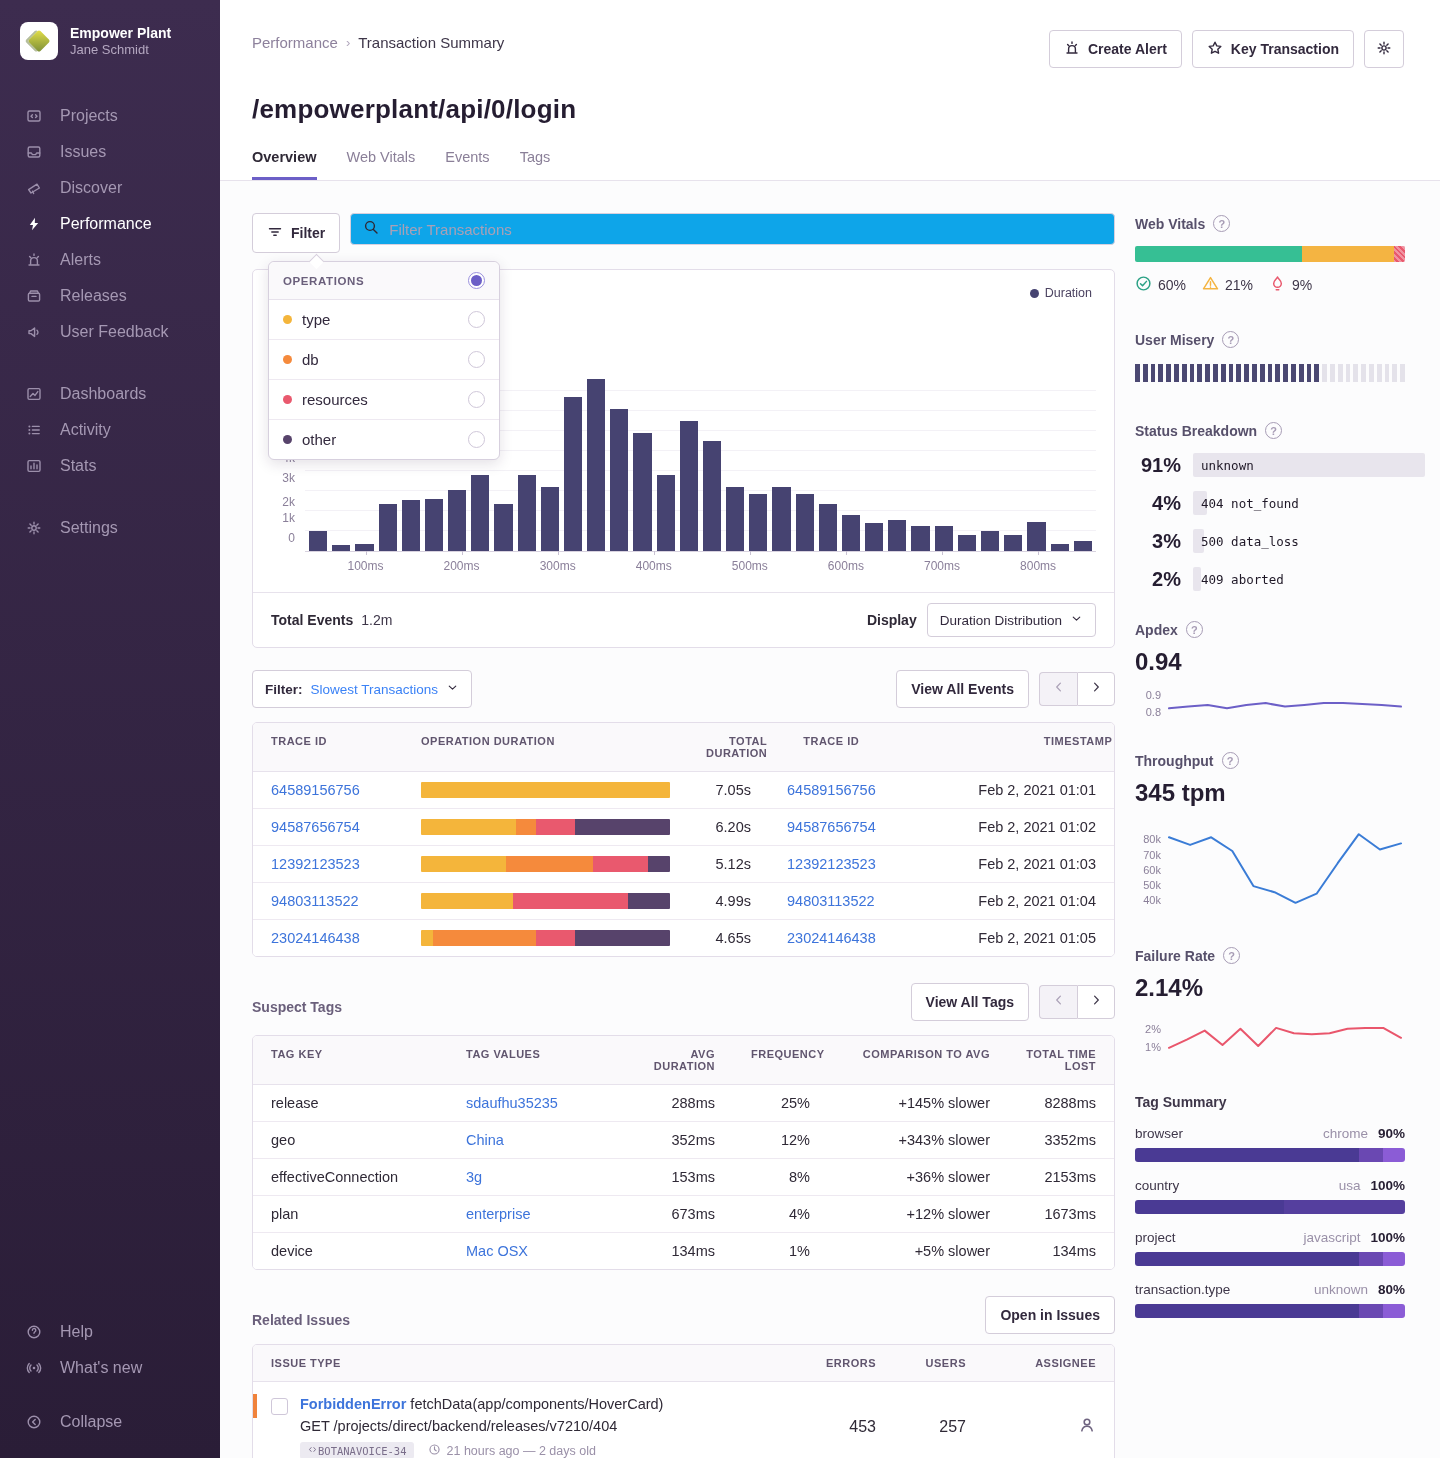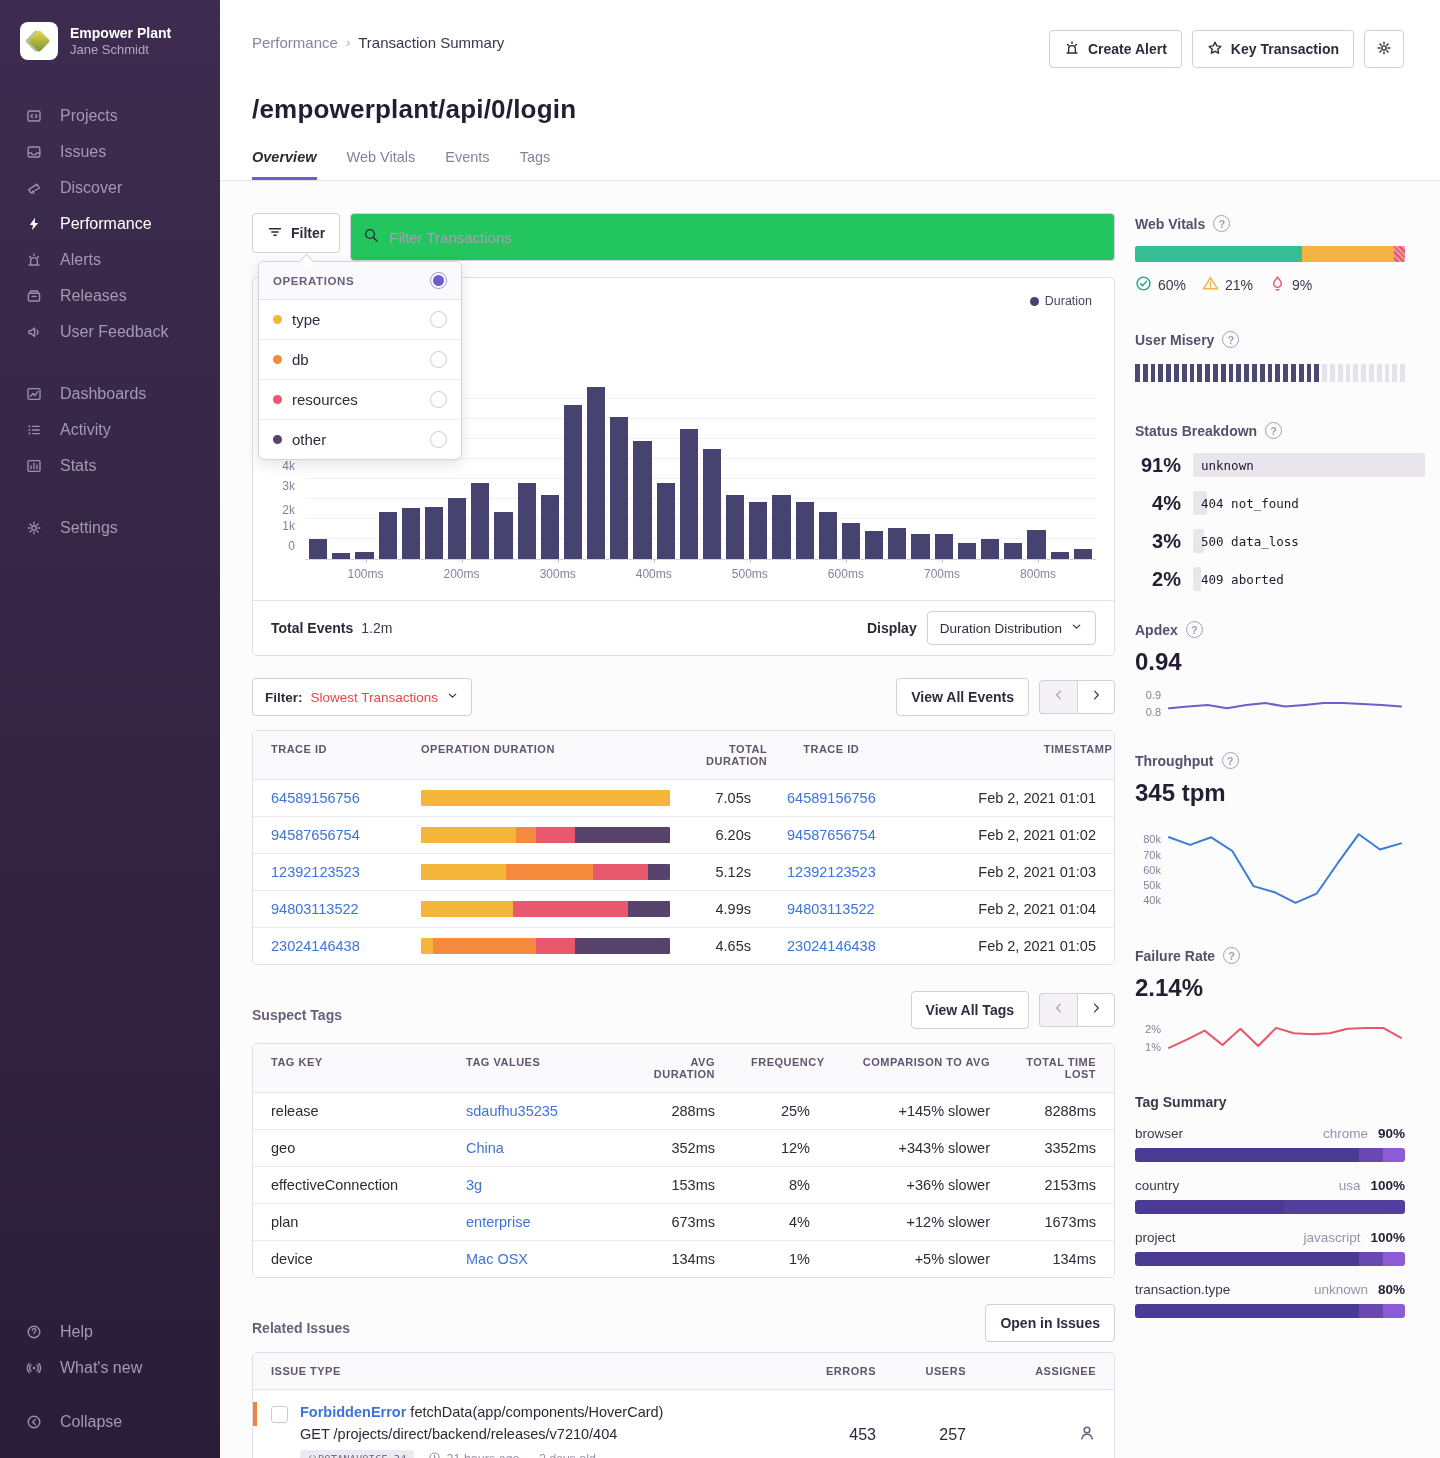--- a/index.html
+++ b/index.html
@@ -28,35 +28,35 @@
   .head-row { display:flex; align-items:flex-start; justify-content:space-between; }
   .breadcrumb { font-size:15px; color:#8d819c; display:flex; align-items:center; gap:8px; padding-top:4px; }
   .breadcrumb .crumb-cur { color:#3e3649; }
   .breadcrumb .sep { color:#b0a6bc; font-size:13px; }
   .head-actions { display:flex; gap:10px; }
   .btn { display:inline-flex; align-items:center; gap:8px; background:#fff; border:1px solid #d4cdda; border-radius:4px; padding:0 14px; height:38px; font-size:14px; font-weight:bold; color:#32293d; cursor:pointer; font-family:inherit; }
   .btn.icon-only { width:40px; justify-content:center; padding:0; }
   .page-title { font-size:26px; font-weight:bold; color:#251d31; margin-top:26px; letter-spacing:.2px; }
   .tabs { display:flex; gap:30px; margin-top:24px; }
   .tab { font-size:14.5px; color:#8a7f98; padding-bottom:12px; border-bottom:3px solid transparent; cursor:pointer; }
-  .tab.active { color:#2f2936; font-weight:bold; border-bottom-color:#6C5FC7;font-style:italic; }
+  .tab.active { color:#2f2936; font-weight:bold; border-bottom-color:#6C5FC7; }
 
   .body-wrap { display:flex; gap:20px; padding:32px 35px 24px 32px; }
   .main-col { width:863px; flex:none; position:relative; }
   .rail { flex:1; min-width:0; padding-top:2px; }
 
   
   .filter-row { display:flex; gap:10px; position:relative; }
   .filter-btn { height:40px; }
-  .search-box { flex:1; display:flex; align-items:center; gap:10px; border:1px solid #d7d0de; border-radius:4px; background:#22c55e; height:48px; padding:0 12px; }
+  .search-box { flex:1; display:flex; align-items:center; gap:10px; border:1px solid #d7d0de; border-radius:4px; background:#0ea5e9; height:32px; padding:0 12px; }
   .search-box input { border:none; outline:none; flex:1; font-size:15px; color:#3e3649; font-family:inherit; background:transparent; }
   .search-box input::placeholder { color:#aaa0b6; }
 
   
-  .dropdown { position:absolute; top:48px; left:6px; width:204px; background:#fff; border:1px solid #d7d0de; border-radius:6px; box-shadow:0 4px 14px rgba(43,25,65,.13); z-index:20; }
+  .dropdown { position:absolute; top:48px; left:16px; width:232px; background:#fff; border:1px solid #d7d0de; border-radius:6px; box-shadow:0 4px 14px rgba(43,25,65,.13); z-index:20; }
   .dropdown::before { content:""; position:absolute; top:-6px; left:42px; width:10px; height:10px; background:#fff; border-left:1px solid #d7d0de; border-top:1px solid #d7d0de; transform:rotate(45deg); }
   .dd-head { display:flex; align-items:center; justify-content:space-between; padding:10px 14px; background:#faf9fb; border-bottom:1px solid #e7e2ec; border-radius:6px 6px 0 0; font-size:11.5px; font-weight:bold; letter-spacing:.6px; color:#6a5f7b; }
   .dd-item { display:flex; align-items:center; gap:10px; padding:11px 14px; border-bottom:1px solid #eee9f1; font-size:15px; color:#32293d; cursor:pointer; }
   .dd-item:last-child { border-bottom:none; }
   .dd-dot { width:9px; height:9px; border-radius:50%; flex:none; }
   .dd-item .lbl { flex:1; }
   .radio { width:17px; height:17px; border:1.5px solid #cfc7d9; border-radius:50%; background:#fff; flex:none; position:relative; }
   .radio.on { border-color:#9a90dd; }
   .radio.on::after { content:""; position:absolute; inset:2px; border-radius:50%; background:#6C5FC7; }
 
@@ -468,21 +468,21 @@
                     <path d="M4 6.2l4 3.8 4-3.8"></path>
                   </svg></span>
             </button>
           </div>
         </div>
       </div>
 
       <div class="controls-row">
         <button class="select-btn" style="height:38px;">
           <b>Filter:</b>
-          <span style="color:#ef4444;">Slowest Transactions</span>
+          <span style="color:#3b82f6;">Slowest Transactions</span>
           <span class="svg-ic"><svg width="13" height="13" viewBox="0 0 16 16" fill="none" stroke="currentColor" stroke-width="1.4" stroke-linecap="round" stroke-linejoin="round">
                 <path d="M4 6.2l4 3.8 4-3.8"></path>
               </svg></span>
         </button>
         <div class="controls-right">
           <button class="btn">
               <span>View All Events</span>
             </button>
           <div class="pager">
             <span class="pg first">

